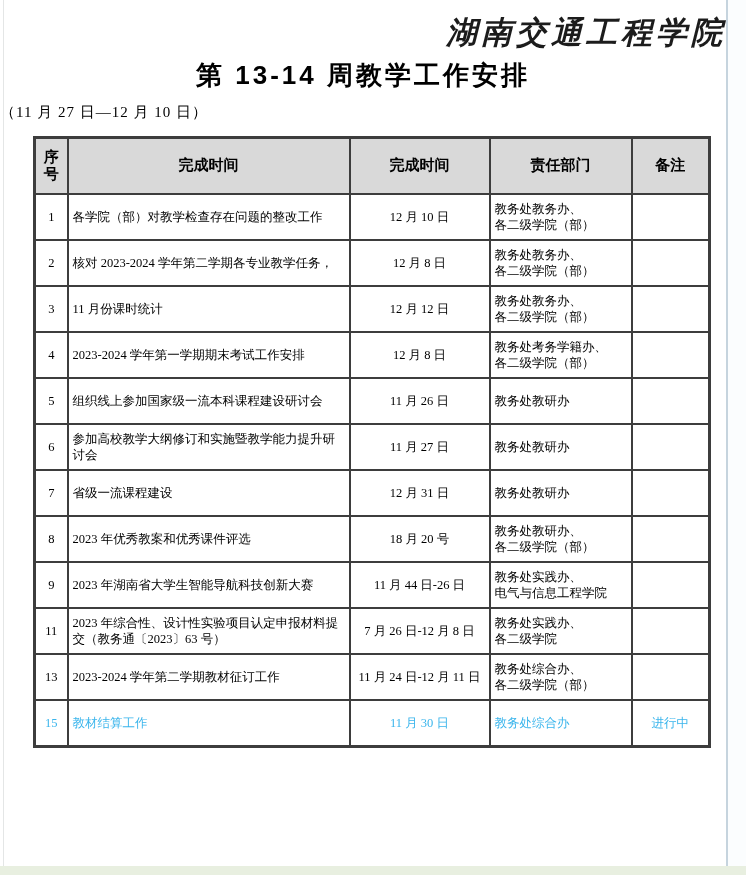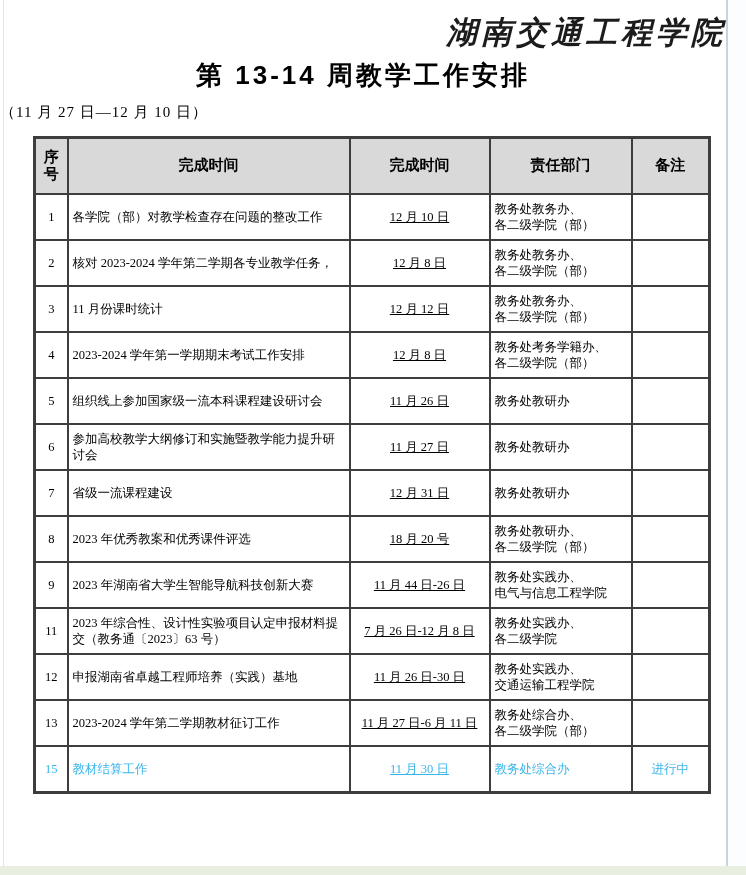--- a/index.html
+++ b/index.html
@@ -42,21 +42,21 @@
     padding:2px;line-height:1.15;
   }
   th.c-index{word-break:break-all;}
   table.schedule td{
     font-size:12.5px;color:#000;height:40px;
     padding:2px 4px;line-height:1.3;
     white-space:pre-line;word-break:break-all;
   }
   td.center{text-align:center;}
   td.left{text-align:left;}
-  td.time-cell{white-space:nowrap;text-align:center;padding:2px 1px;text-decoration:underline;}
+  td.time-cell{white-space:nowrap;text-align:center;padding:2px 1px;}
   tr.hl td{color:#3ab5ec;}
 </style>
 </head>
 <body>
 
 <div class="edge-left"></div>
 <div class="edge-right-fill"></div>
 <div class="edge-right-line"></div>
 <div class="bottom-strip"></div>
 
@@ -153,31 +153,23 @@
       </tr>
       <tr>
         <td class="center">11</td>
         <td class="left">2023 年综合性、设计性实验项目认定申报材料提交（教务通〔2023〕63 号）</td>
         <td class="time-cell">7 月 26 日-12 月 8 日</td>
         <td class="left">教务处实践办、
 各二级学院</td>
         <td class="center"></td>
       </tr>
       <tr>
-        <td class="center">12</td>
-        <td class="left">申报湖南省卓越工程师培养（实践）基地</td>
-        <td class="time-cell">11 月 26 日-30 日</td>
-        <td class="left">教务处实践办、
-交通运输工程学院</td>
-        <td class="center"></td>
-      </tr>
-      <tr>
         <td class="center">13</td>
         <td class="left">2023-2024 学年第二学期教材征订工作</td>
-        <td class="time-cell">11 月 27 日-6 月 11 日</td>
+        <td class="time-cell">11 月 24 日-12 月 11 日</td>
         <td class="left">教务处综合办、
 各二级学院（部）</td>
         <td class="center"></td>
       </tr>
       <tr class="hl">
         <td class="center">15</td>
         <td class="left">教材结算工作</td>
         <td class="time-cell">11 月 30 日</td>
         <td class="left">教务处综合办</td>
         <td class="center">进行中</td>

